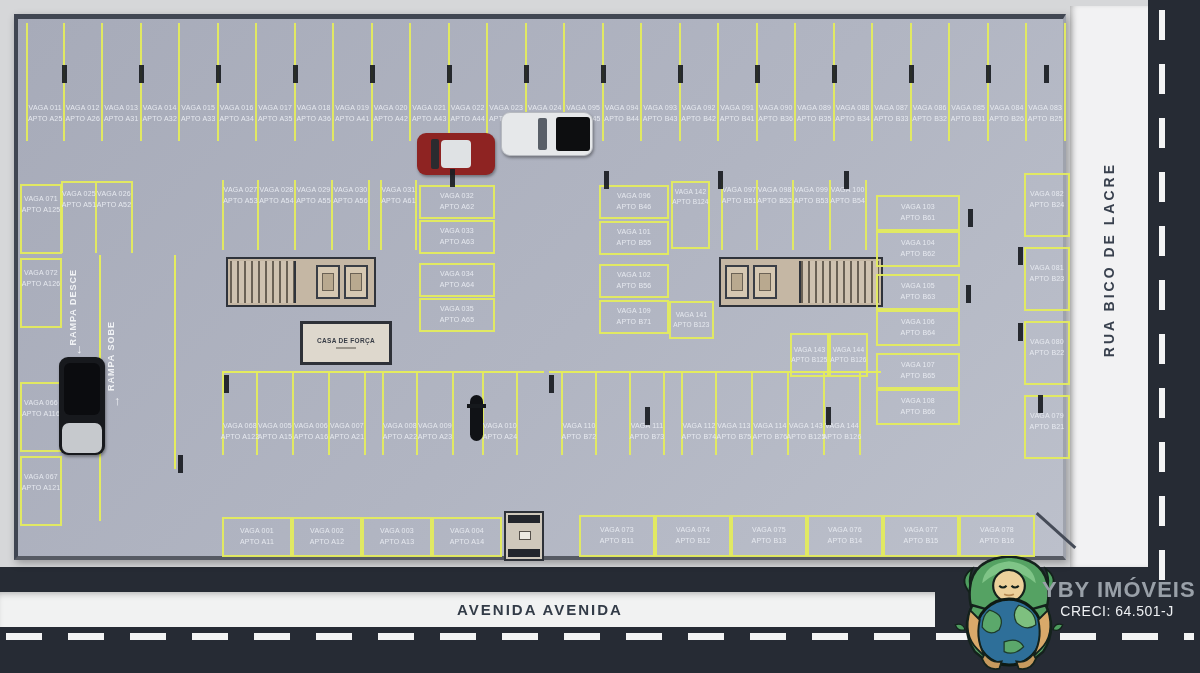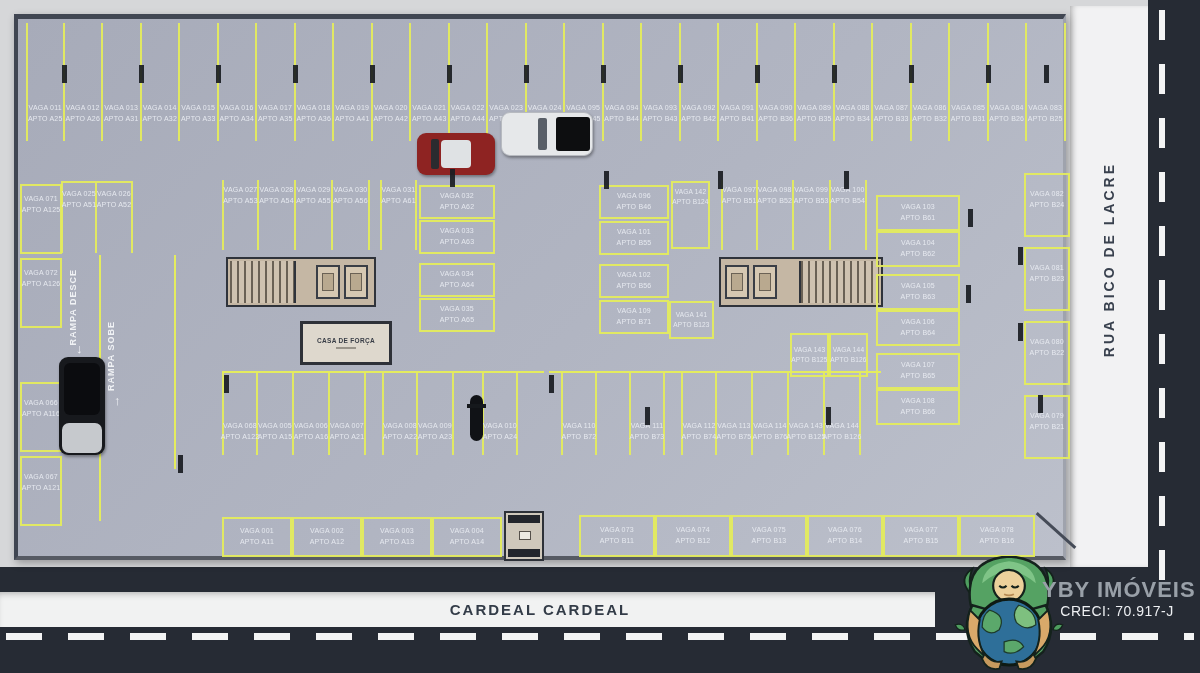--- a/index.html
+++ b/index.html
@@ -119,21 +119,21 @@
 </head>
 <body>
 
 <div class="side-r"></div>
 <div class="road-r"></div>
 <div class="street-r">
   <span>RUA BICO DE LACRE</span>
 </div>
 <div class="curb-b"></div>
 <div class="side-b"></div>
-<div class="street-b">CARDEAL CARDEAL</div>
+<div class="street-b">AVENIDA AVENIDA</div>
 <div class="road-b"></div>
 <div class="panel-br"></div>
 <div class="dash-h"></div>
 <div class="dash-v"></div>
 
 <svg class="logo-svg" width="122" height="118" viewBox="0 0 100 96">
   <path d="M18 30 Q8 18 20 10 Q14 26 24 30 Z" fill="#4e9e5f" stroke="#14221c" stroke-width="1.5"></path>
   <path d="M82 30 Q92 18 80 10 Q86 26 76 30 Z" fill="#4e9e5f" stroke="#14221c" stroke-width="1.5"></path>
   <path d="M50 0 Q20 2 18 26 Q16 46 28 52 L72 52 Q84 46 82 26 Q80 2 50 0 Z" fill="#55a263" stroke="#14221c" stroke-width="2"></path>
   <path d="M50 4 Q30 6 28 22 Q40 12 50 12 Q60 12 72 22 Q70 6 50 4 Z" fill="#7fc487"></path>
@@ -147,21 +147,21 @@
   <path d="M58 40 Q72 44 72 56 Q64 62 56 54 Q52 46 58 40 Z" fill="#7ec07f" stroke="#1d3a2a" stroke-width="1"></path>
   <path d="M46 70 Q58 66 62 74 Q54 82 46 78 Z" fill="#5ba86b" stroke="#1d3a2a" stroke-width="1"></path>
   <path d="M18 44 Q12 64 24 76 L32 84 Q22 70 26 52 Z" fill="#d9a96a" stroke="#14221c" stroke-width="1.6"></path>
   <path d="M82 44 Q88 64 76 76 L68 84 Q78 70 74 52 Z" fill="#d9a96a" stroke="#14221c" stroke-width="1.6"></path>
   <path d="M30 80 q6 8 14 6 l-2 6 q-10 2 -14 -8 Z" fill="#c69a5e" stroke="#14221c" stroke-width="1.4"></path>
   <path d="M70 80 q-6 8 -14 6 l2 6 q10 2 14 -8 Z" fill="#c69a5e" stroke="#14221c" stroke-width="1.4"></path>
   <path d="M6 56 q6 -2 8 4 q-6 2 -8 -4 Z" fill="#4e9e5f" stroke="#14221c" stroke-width="1"></path>
   <path d="M94 56 q-6 -2 -8 4 q6 2 8 -4 Z" fill="#4e9e5f" stroke="#14221c" stroke-width="1"></path>
 </svg>
 <div class="yby">YBY IMÓVEIS</div>
-<div class="creci">CRECI: 70.917-J</div>
+<div class="creci">CRECI: 64.501-J</div>
 
 <div class="plate" id="plate">
 
   <div class="grp g-top" style="left:8px;top:4px">
       <div class="stall">
         <span class="vaga">VAGA 011</span>
         <span class="apto">APTO A25</span>
       </div>
       <div class="stall">
         <span class="vaga">VAGA 012</span>

